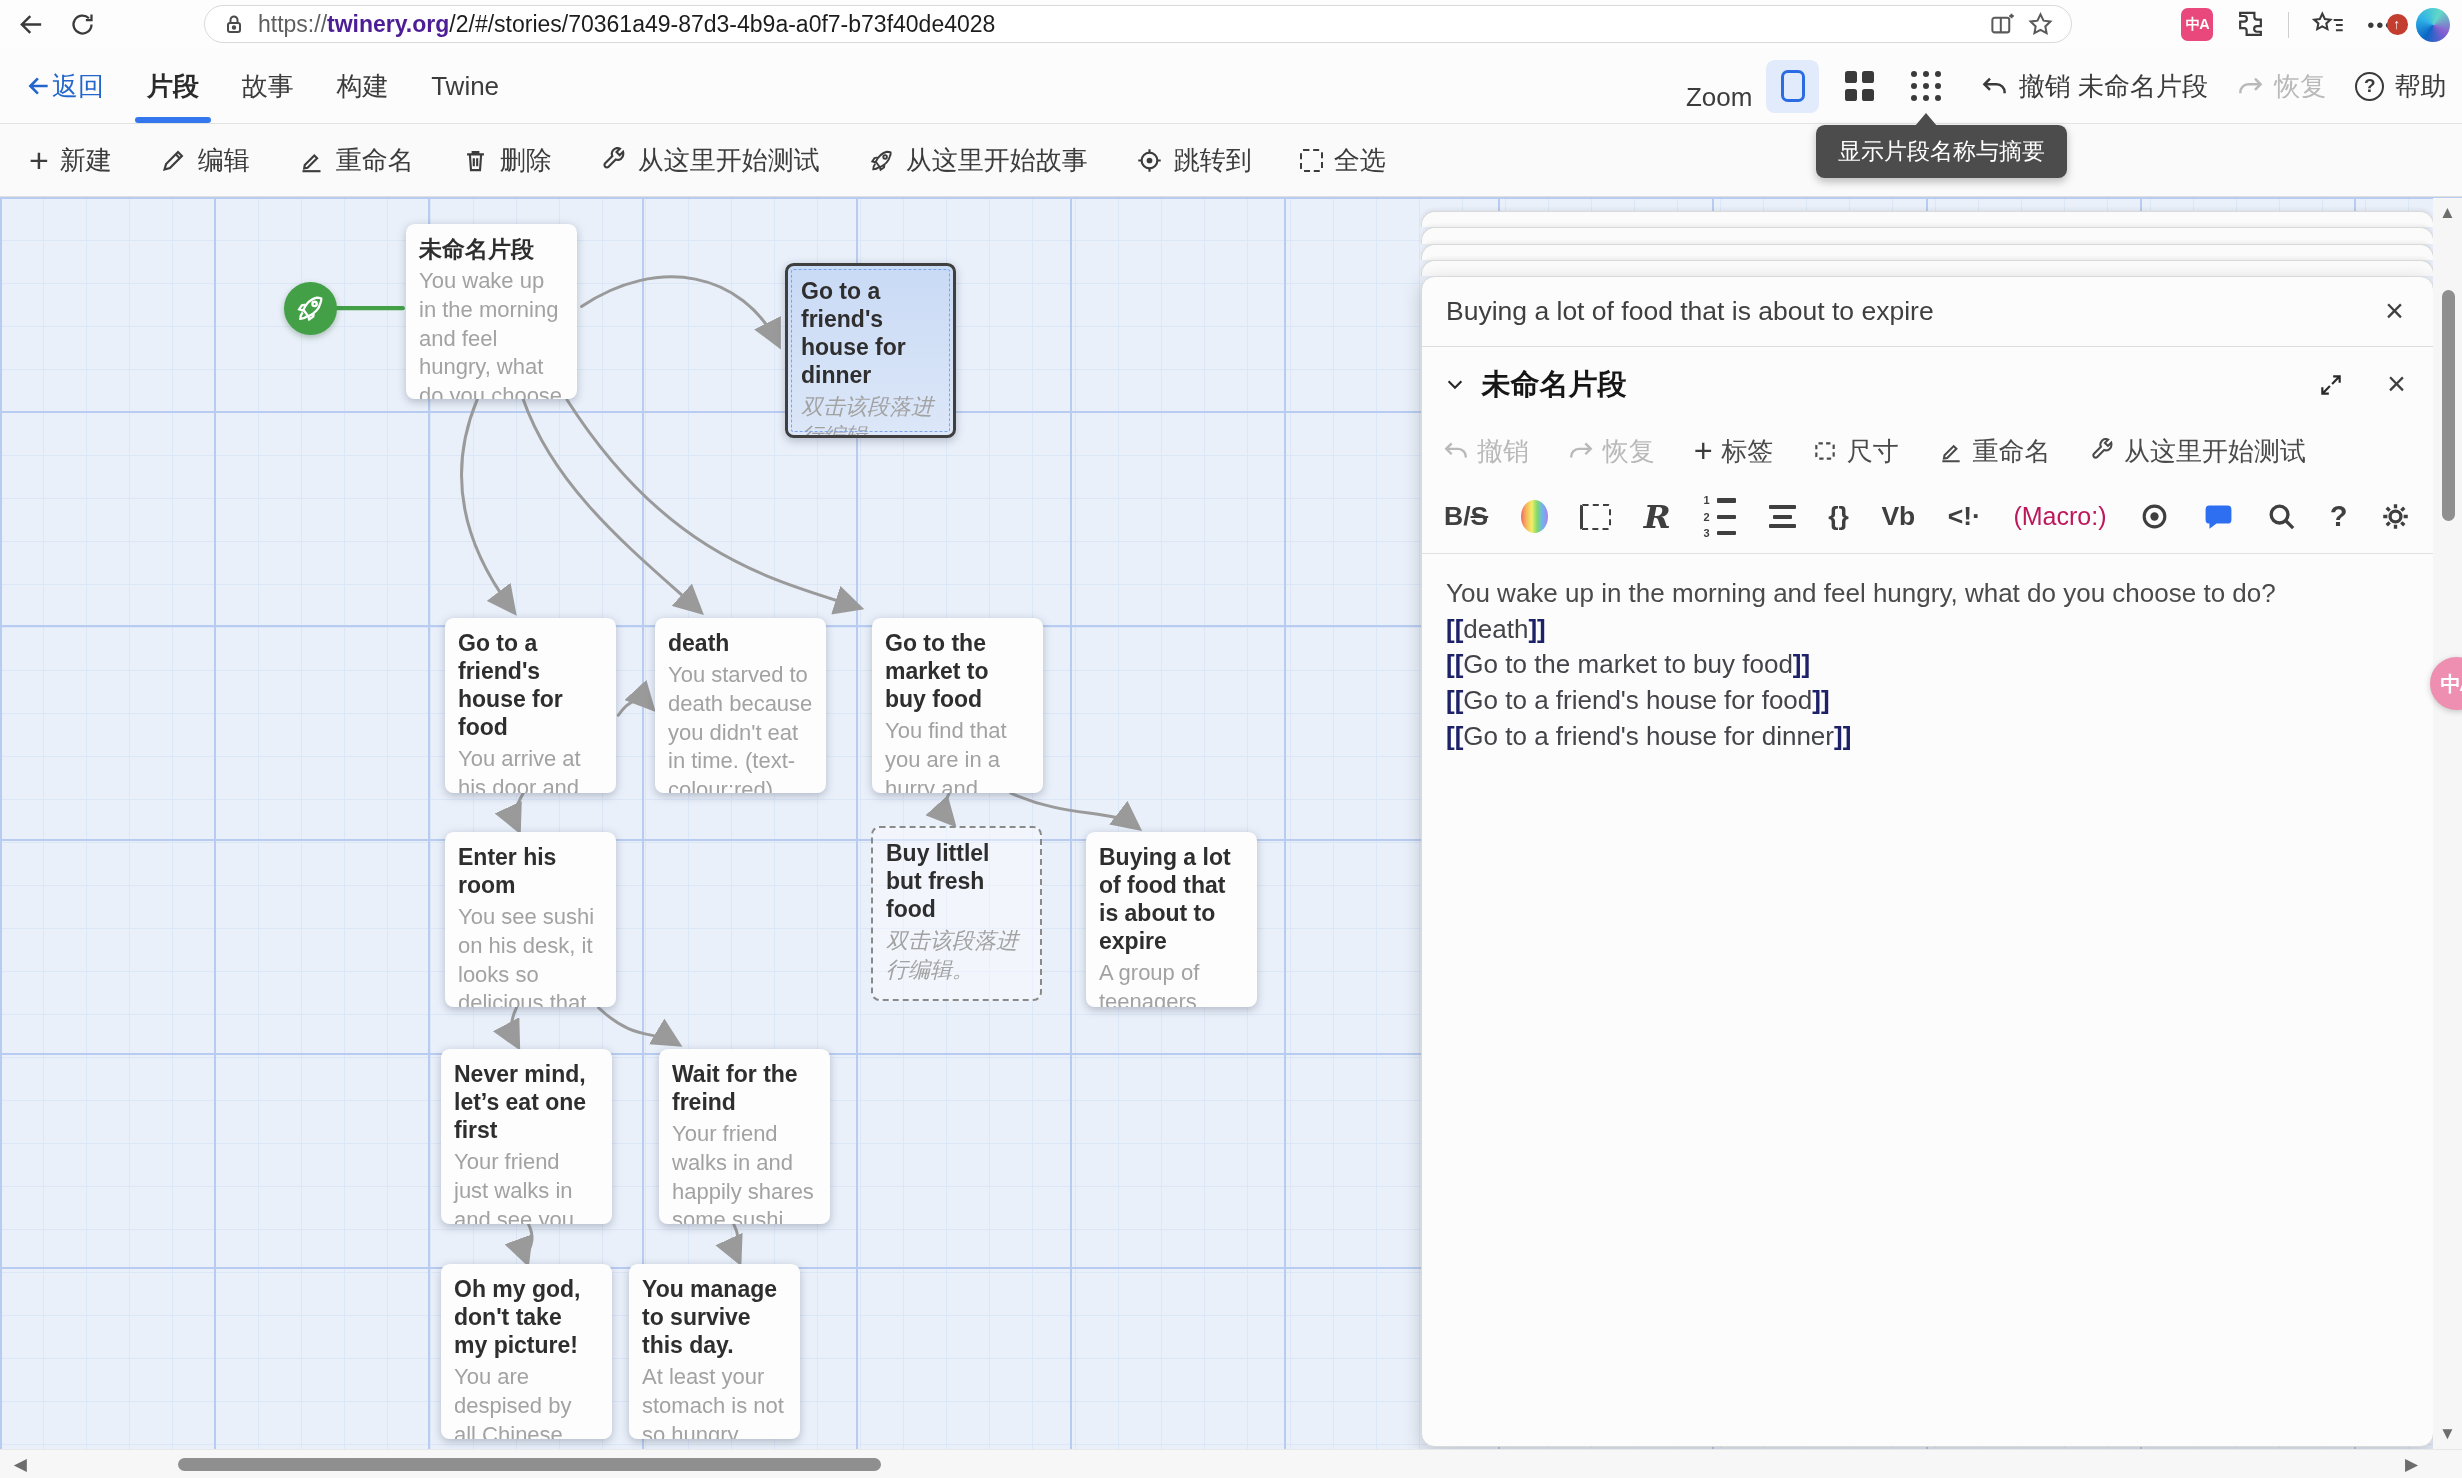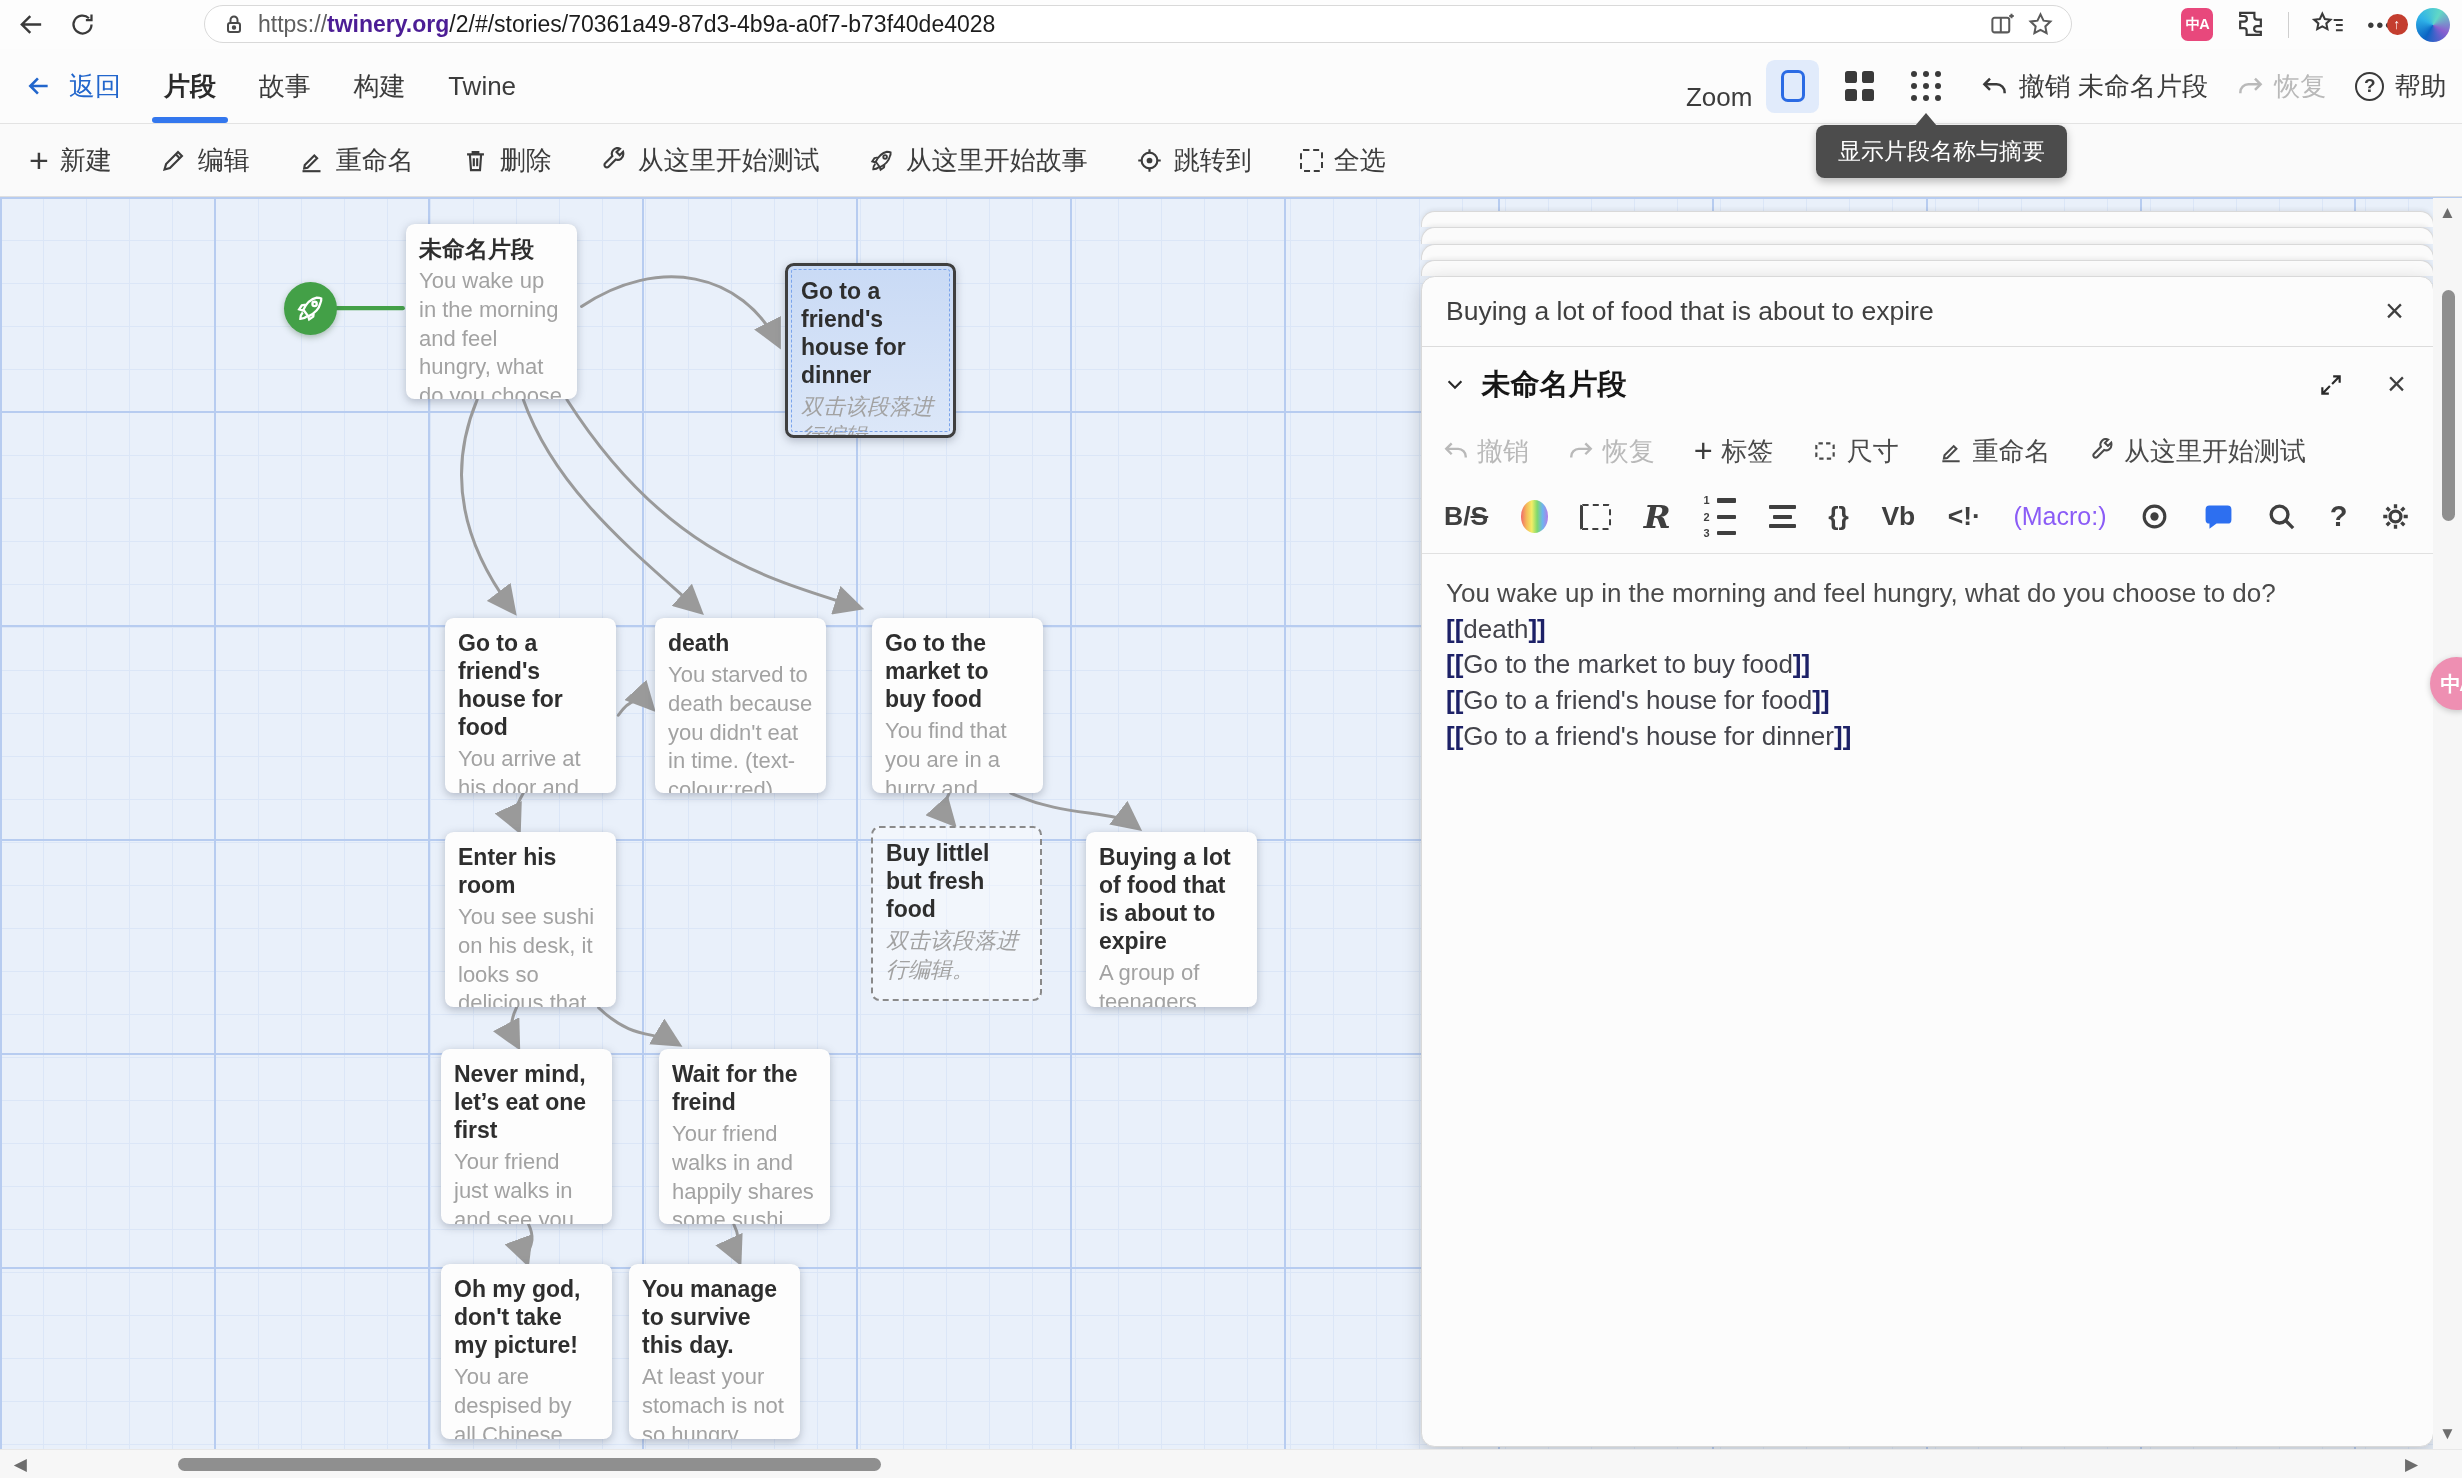--- a/index.html
+++ b/index.html
@@ -18,21 +18,21 @@
   .url-text .path { color:#1c1c1c; }
   .browser-right { position:absolute; right:12px; top:0; height:49px; display:flex; align-items:center; gap:22px; }
   .translate-badge { width:32.5px; height:32.5px; border-radius:6.8px; background:#e8487c; color:#fff; display:flex; align-items:center; justify-content:center; font-size:14.5px; letter-spacing:-0.9px; font-weight:700; }
   .vdiv { width:0.9px; height:26px; background:#cfcfcf; }
   .more-wrap { position:relative; font-size:20.5px; letter-spacing:1.7px; color:#3a3a3a; }
   .update-badge { position:absolute; right:-13.7px; top:1.7px; width:20.5px; height:20.5px; border-radius:50%; background:#c43e2f; color:#fff; font-size:13.7px; display:flex; align-items:center; justify-content:center; }
   .copilot { width:34px; height:34px; border-radius:50%; background:conic-gradient(from 210deg,#0b64c4,#2fb3e8,#62d8c5,#8a5fd0,#0b64c4); }
 
   
   .nav-bar { position:absolute; left:0; top:49px; width:100%; height:75px; background:#fcfcfc; border-bottom:0.9px solid #e3e3e3; display:flex; align-items:center; padding:0 15.4px 0 26px; }
-  .back-link { display:flex; align-items:center; gap:17px; color:#2266cc; font-size:26px; margin-right:38px; cursor:pointer; }
+  .back-link { display:flex; align-items:center; gap:0; color:#2266cc; font-size:26px; margin-right:38px; cursor:pointer; }
   .tabs { display:flex; height:100%; gap:32.5px; }
   .tab { position:relative; display:flex; align-items:center; padding:0 5.1px; font-size:26px; color:#3c3c3c; }
   .tab.active { font-weight:700; color:#2b2b2b; }
   .tab.active::after { content:''; position:absolute; left:-6.8px; right:-6.8px; bottom:0; height:6px; border-radius:3.4px; background:#3377ee; }
   .nav-right { margin-left:auto; display:flex; align-items:center; gap:29px; height:100%; }
   .zoom-group { display:flex; align-items:flex-end; gap:13.7px; }
   .zoom-label { font-size:26px; color:#3c3c3c; }
   .zoom-btn { width:53px; height:53px; border-radius:8.6px; display:flex; align-items:center; justify-content:center; }
   .zoom-btn.sel { background:#e1ebfb; }
   .z-rect { width:24px; height:32.5px; border:3.4px solid #2b6be4; border-radius:6.8px; }
@@ -93,21 +93,21 @@
   .rainbow { width:27px; height:32.5px; border-radius:50%; background:linear-gradient(90deg,#f06a6a,#f5b85a,#f2ee66,#7fd96d,#6db4ef,#b37fe8); }
   .hook-ic { width:31px; height:26px; border:2.6px dashed #3f3f3f; border-left:3.4px solid #3f3f3f; border-radius:2.6px; }
   .scriptR { font-family:"DejaVu Serif","Liberation Serif",serif; font-style:italic; font-size:32.5px; font-weight:700; }
   .numlist { display:flex; flex-direction:column; gap:4.3px; }
   .numlist .row { display:flex; align-items:center; gap:5.1px; }
   .numlist .row i { font-style:normal; font-size:11px; font-weight:700; color:#3f3f3f; width:8.6px; }
   .numlist .row b { width:19px; height:4.3px; background:#3f3f3f; border-radius:0.9px; }
   .align-ic { display:flex; flex-direction:column; gap:5.1px; align-items:center; }
   .align-ic span { height:4.3px; background:#3f3f3f; border-radius:0.9px; display:block; }
   .align-ic .w1{width:27px;} .align-ic .w2{width:19px;} .align-ic .w3{width:27px;}
-  .macro-lbl { font-size:25px; font-weight:400; color:#8b5cf6; }
+  .macro-lbl { font-size:25px; font-weight:400; color:#be185d; }
   .bubble-ic svg { display:block; }
   .q-big { font-size:29px; font-weight:800; }
   .ed-body { flex:1; padding:22px 24px; font-size:26px; line-height:1.37; color:#4a4a4a; overflow:hidden; }
   .ed-line { white-space:nowrap; }
   .ed-line .br { color:#1d2167; font-weight:600; }
   .ed-line .lk { color:#43434a; }
 
   
   .vscroll { position:absolute; right:0; top:198px; bottom:30px; width:29px; background:#f6f6f6; z-index:30; display:block; }
   .vthumb { position:absolute; left:8.6px; top:92px; width:13px; height:231px; border-radius:6.8px; background:#8f8f8f; }

